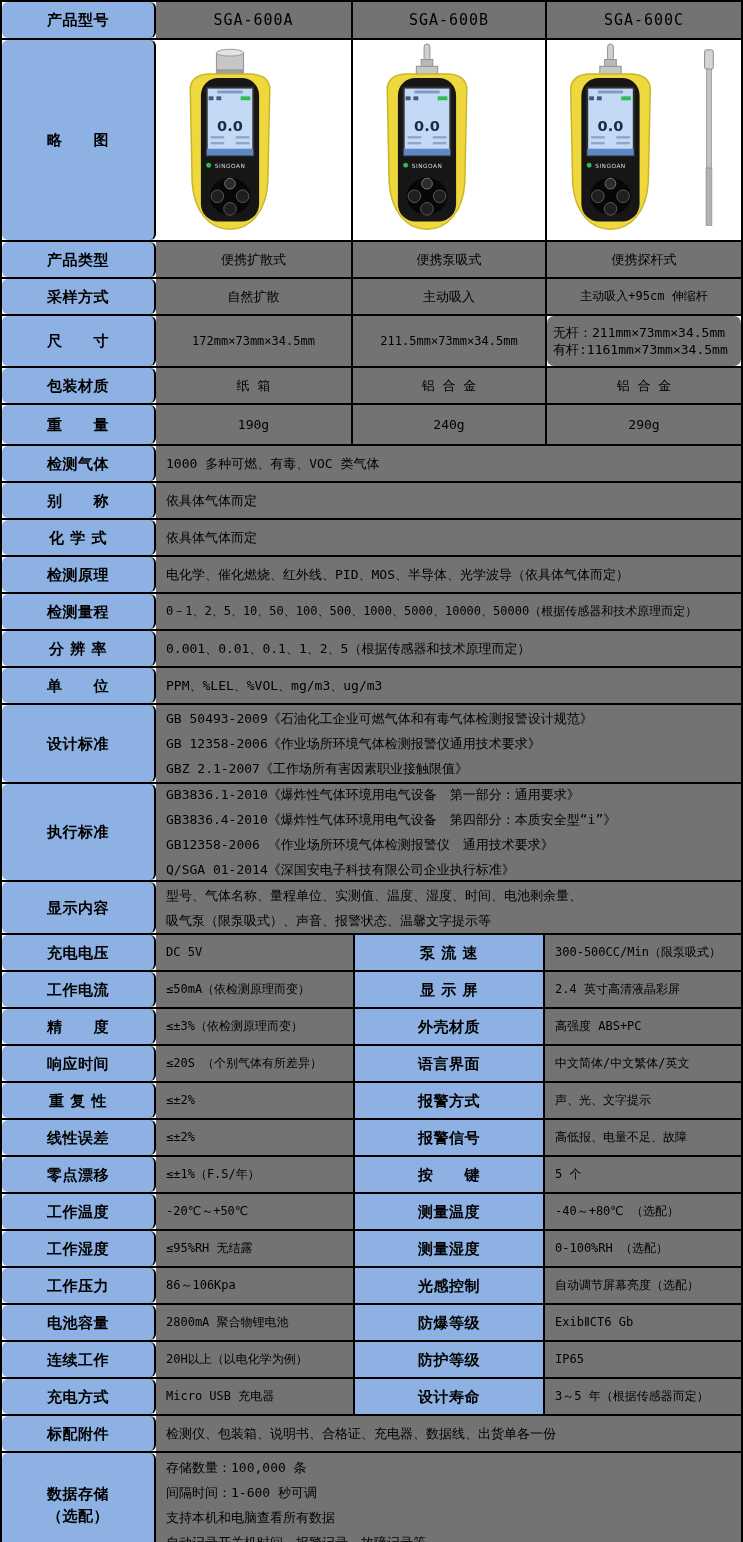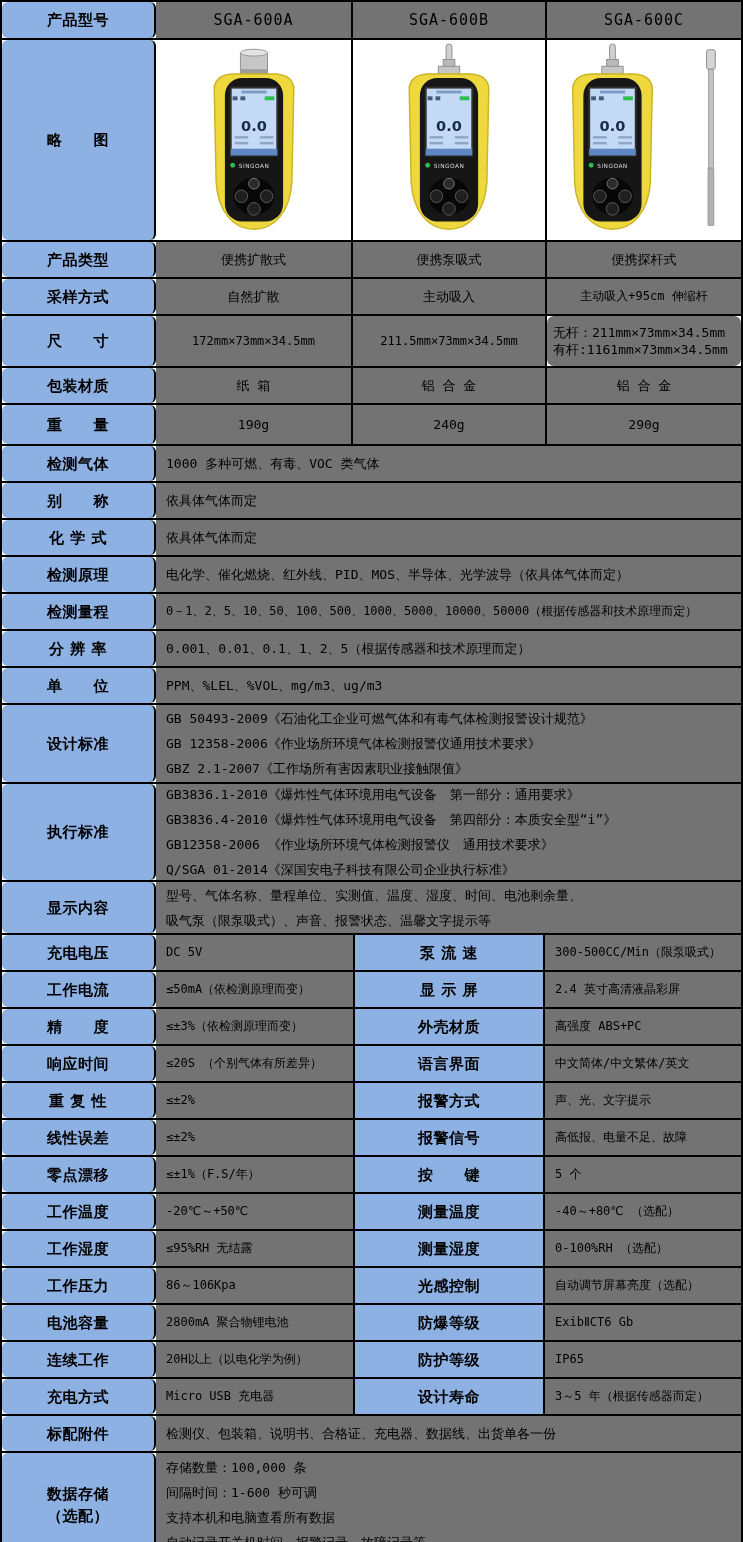--- a/index.html
+++ b/index.html
@@ -27,21 +27,21 @@
   .w-b { width:194px; flex:none; }
   .w-c { flex:1; }
   .w-full { flex:1; }
   .w-v1 { width:199px; flex:none; }
   .w-l2 { width:190px; flex:none; }
   .w-v2 { flex:1;text-align:right; }
   
   .h38{height:38px} .h37{height:37px} .h41{height:41px} .h52{height:52px}
   .h53{height:53px} .h79{height:79px} .h98{height:98px} .h104{height:104px}
   .h202{height:202px}
-  .dev-cell { justify-content:center; align-items:center; }
+  .dev-cell { justify-content:flex-start; align-items:center; }
   .dev { display:block; }
 </style>
 </head>
 <body>
 
 <div class="tbl">
 
   <div class="row h38">
     <div class="cell lbl w-label">产品型号</div>
     <div class="cell val center model w-a">SGA-600A</div>

